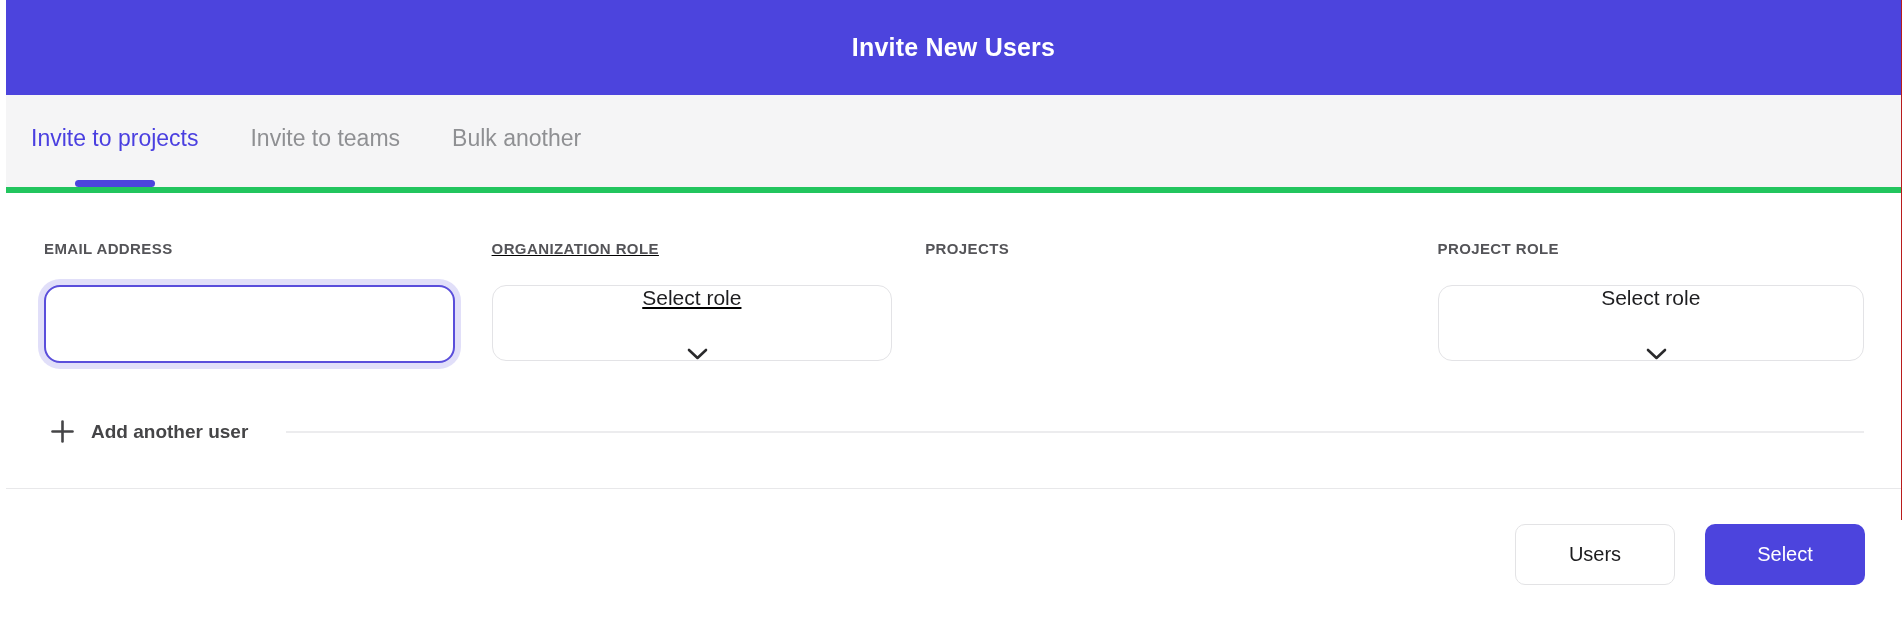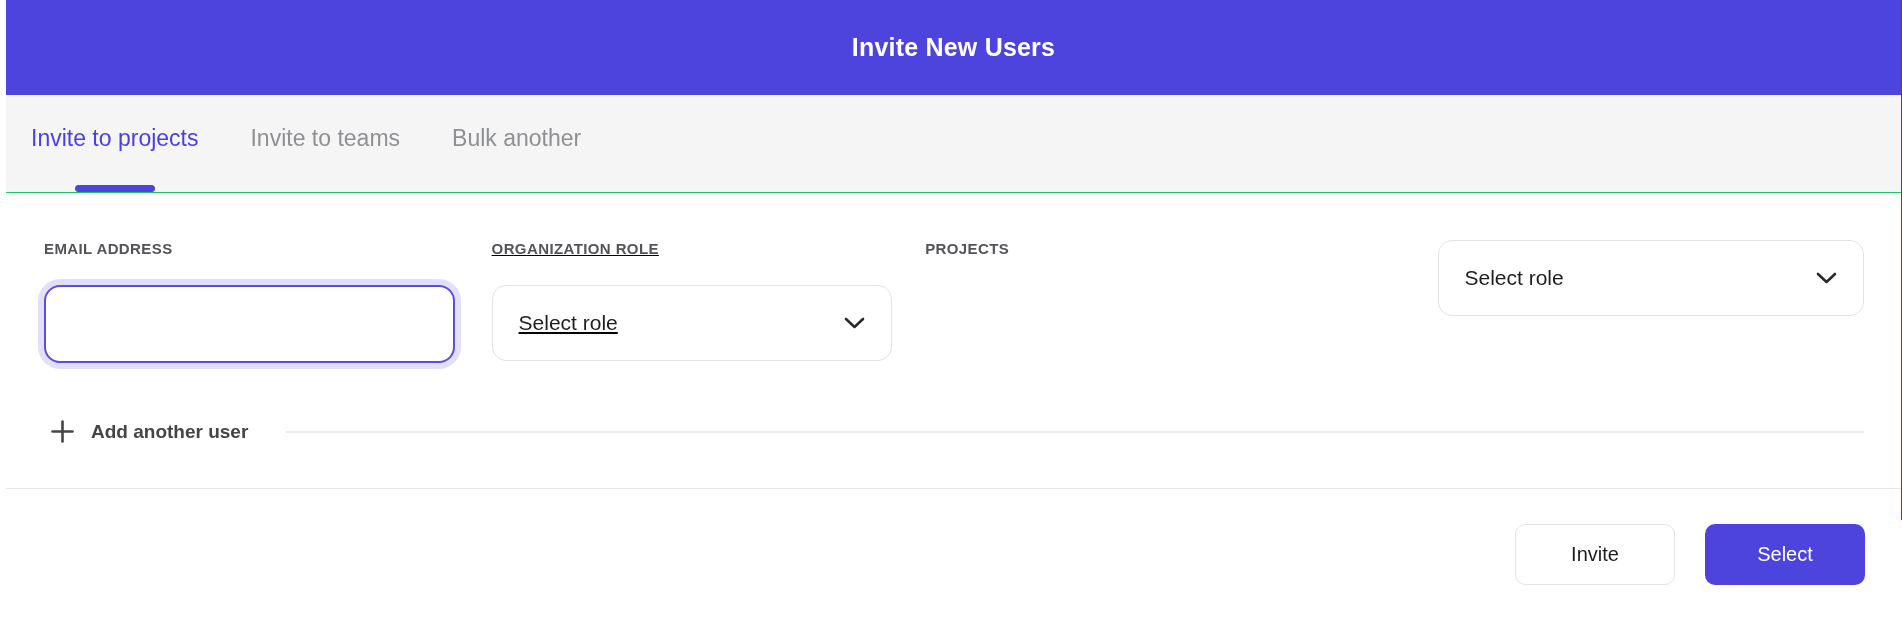--- a/index.html
+++ b/index.html
@@ -17,21 +17,21 @@
   }
 
   .modal-header {
     height:95px; background:#4c44dd;
     display:flex; align-items:center; justify-content:center;
   }
   .modal-title { color:#ffffff; font-size:25px; font-weight:bold; letter-spacing:0.2px; }
 
   .tabbar {
     height:98px; background:#f5f5f6;
-    border-bottom:1px solid #22c55e;
+    border-bottom:6px solid #22c55e;
     display:flex; gap:52px; padding:0 25px;
   }
   .tab {
     position:relative; padding-top:30px;
     font-size:23px; color:#8f9093; cursor:pointer; white-space:nowrap;
   }
   .tab.active { color:#4a3fe0; }
   .tab-underline {
     display:none;
   }
@@ -60,22 +60,23 @@
     box-shadow:0 0 0 6px rgba(88,78,219,0.18);
     font-size:21px; color:#1e1e20; padding:0 22px;
     outline:none; background:#fff;
     font-family:"Liberation Sans", sans-serif;
   }
 
   .select-btn {
     width:100%; height:76px;
     border:1px solid #e3e3e6; border-radius:14px; background:#ffffff;
     display:flex; align-items:center; justify-content:space-between;
-    padding:0 26px; cursor:pointer;
+    padding:0 12px; cursor:pointer;
     font-family:"Liberation Sans", sans-serif;
+    flex-direction:column;
   }
   .select-value { font-size:21px; color:#1e1e20; }
   .chevron { flex:none; margin-left:12px; }
 
   .add-row { display:flex; align-items:center; margin-top:57px; }
   .add-user-btn {
     display:flex; align-items:center; gap:17px;
     background:none; border:none; cursor:pointer; padding:0 0 0 7px;
     font-family:"Liberation Sans", sans-serif;
     font-weight:bold;
@@ -137,20 +138,21 @@
               <polyline points="2,2 10.5,10 19,2" fill="none" stroke="#2a2a2c" stroke-width="2.6" stroke-linecap="round" stroke-linejoin="round"></polyline>
             </svg>
           </button>
         </div>
 
         <div class="field field-projects">
           <div class="field-label">PROJECTS</div>
         </div>
 
         <div class="field field-project-role">
+          <div class="field-label">PROJECT ROLE</div>
           <button class="select-btn">
             <span class="select-value">Select role</span>
             <svg class="chevron" width="21" height="12" viewBox="0 0 21 12">
               <polyline points="2,2 10.5,10 19,2" fill="none" stroke="#2a2a2c" stroke-width="2.6" stroke-linecap="round" stroke-linejoin="round"></polyline>
             </svg>
           </button>
         </div>
 
       </div>
 
@@ -162,18 +164,18 @@
           </svg>
           <span class="add-user-label">Add another user</span>
         </button>
         <div class="add-divider"></div>
       </div>
     </div>
 
     <div class="footer-divider"></div>
 
     <div class="modal-footer">
-      <button class="btn btn-cancel">Invite</button>
+      <button class="btn btn-cancel">Users</button>
       <button class="btn btn-invite">Select</button>
     </div>
 
   </div>
 </div>
 
 </body></html>

